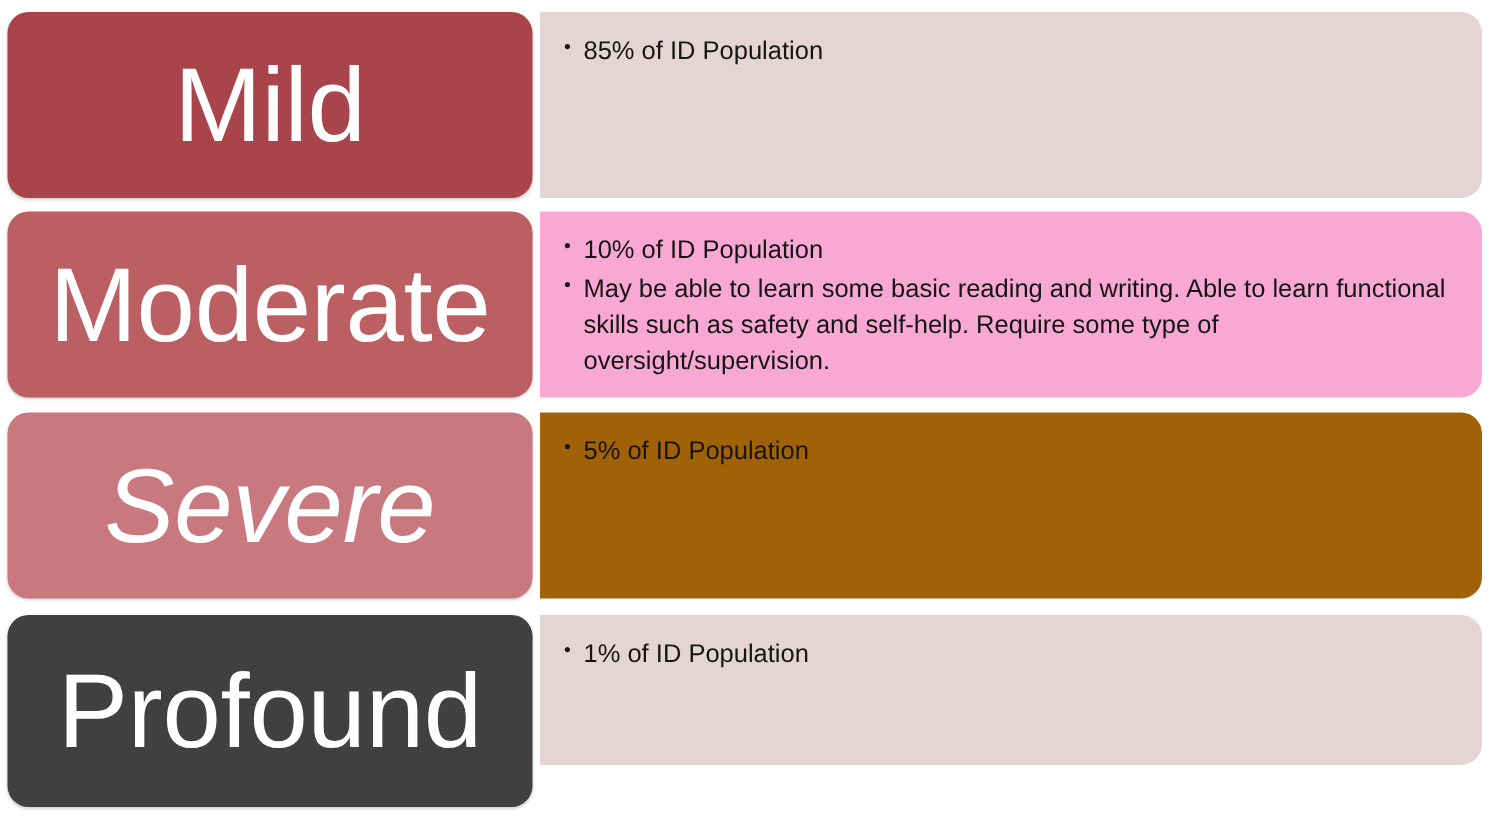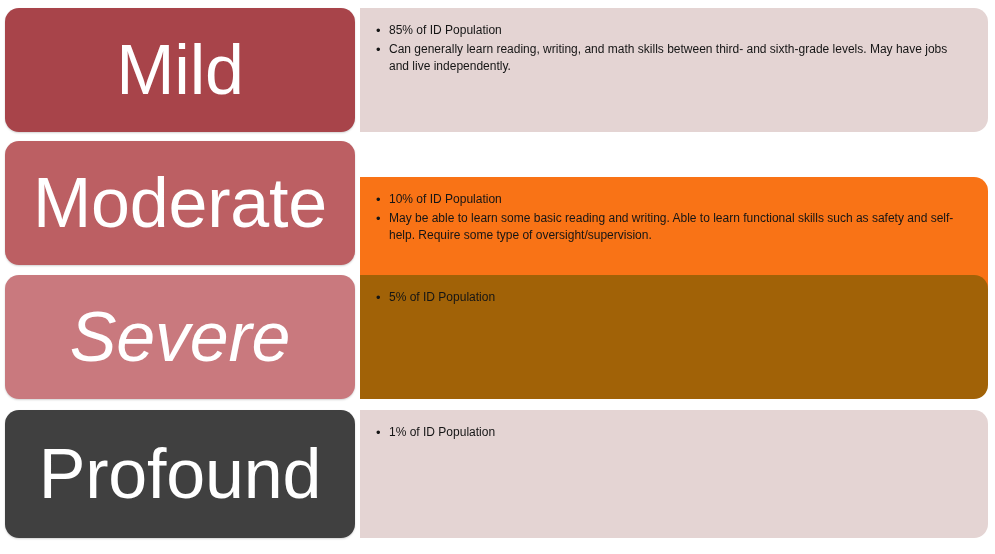--- a/index.html
+++ b/index.html
@@ -67,21 +67,21 @@
   .bullets {
     margin: 0;
     padding: 0;
     list-style: none;
   }
 
   .bullets li {
     position: relative;
     padding-left: 13px;
     margin: 0 0 2px 0;
-    font-size: 12px;
+    font-size: 17px;
     line-height: 1.42;
     color: #151515;
     text-align: left;
   }
 
   .bullets li:before {
     content: "\2022";
     position: absolute;
     left: 0;
     top: -0.5px;
@@ -91,44 +91,43 @@
 
   
   #row-mild      { top: 8px;   height: 124px; }
   #row-moderate  { top: 141px; height: 124px; }
   #row-severe    { top: 275px; height: 124px; }
   #row-profound  { top: 410px; height: 128px; }
 
   #row-mild .detail-panel,
   #row-moderate .detail-panel,
   #row-severe .detail-panel { height: 124px; }
-  #row-profound .detail-panel { height: 128px; }
+  #row-profound .detail-panel { height: 100px; }
 </style>
 </head>
 <body>
 
 <div id="diagram">
 
   <div class="row" id="row-mild">
     <div class="level-card" style="background: rgb(168, 68, 74);">
       <span class="level-label">Mild</span>
     </div>
     <div class="detail-panel" style="background: rgb(228, 212, 211);">
       <ul class="bullets">
         <li>85% of ID Population</li>
-        <li>Can generally learn reading, writing, and math skills between third- and sixth-grade levels.  May have jobs and live independently.</li>
       </ul>
     </div>
   </div>
 
   <div class="row" id="row-moderate">
     <div class="level-card" style="background: rgb(188, 95, 99);">
       <span class="level-label">Moderate</span>
     </div>
-    <div class="detail-panel" style="background: #f97316; margin-top: 36px;">
+    <div class="detail-panel" style="background: #f9a8d4;">
       <ul class="bullets">
         <li>10% of ID Population</li>
         <li>May be able to learn some basic reading and writing.  Able to learn functional skills such as safety and self-help.  Require some type of oversight/supervision.</li>
       </ul>
     </div>
   </div>
 
   <div class="row" id="row-severe">
     <div class="level-card" style="background: rgb(201, 121, 126); font-style: italic;">
       <span class="level-label">Severe</span>

